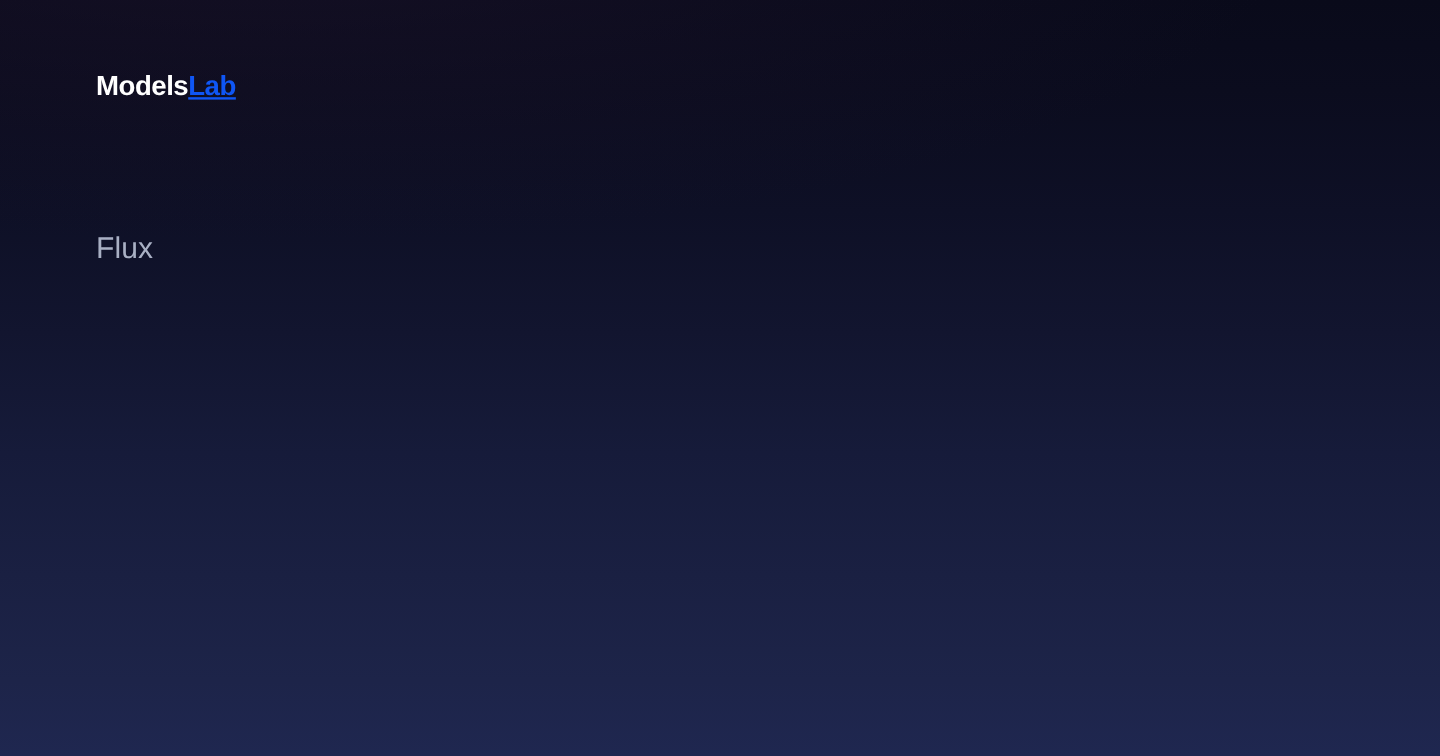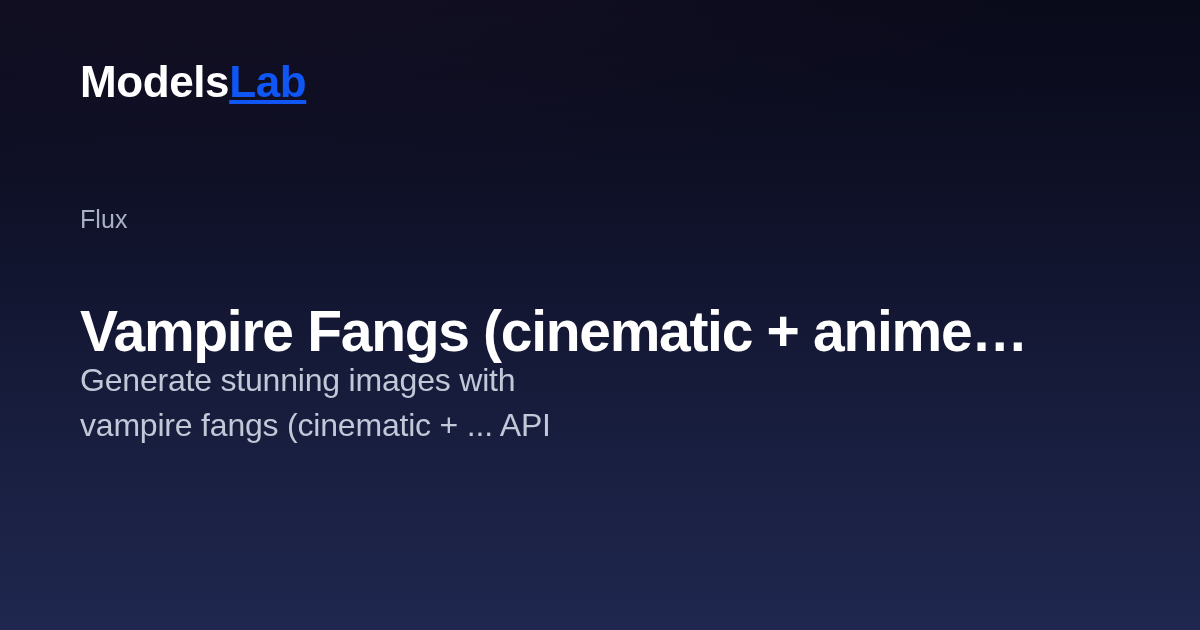--- a/index.html
+++ b/index.html
@@ -62,41 +62,41 @@
   .brand-row {
     position: absolute;
     left: 80px;
     top: 60px;
     display: flex;
     align-items: baseline;
     line-height: 1;
   }
 
   .brand-wordmark {
-    font-size: 44px;
+    font-size: 23px;
     font-weight: bold;
     letter-spacing: -0.4px;
     line-height: 1;
     white-space: nowrap;
   }
 
   .brand-models {
     color: #ffffff;
   }
 
   .brand-lab {
     color: #0f56f5;
     text-decoration: underline;
   }
 
   
   .eyebrow {
     position: absolute;
     left: 80px;
-    top: 204px;
+    top: 192px;
     font-size: 25px;
     font-weight: normal;
     color: #a9b0c4;
     letter-spacing: 0.1px;
     line-height: 1.2;
     white-space: nowrap;
   }
 
   
   .og-title {
@@ -138,21 +138,16 @@
 <div id="og-card">
   <div class="card-inner">
 
     <div class="brand-row">
       <span class="brand-wordmark brand-models">Models</span>
         <span class="brand-wordmark brand-lab">Lab</span>
     </div>
 
     <div class="eyebrow">Flux</div>
 
-    <h1 class="og-title">Vampire Fangs (cinematic + anime…</h1>
 
-    <div class="og-description">
-      <span class="desc-line">Generate stunning images with</span>
-      <span class="desc-line">vampire fangs (cinematic + ... API</span>
-    </div>
 
   </div>
 </div>
 
 </body></html>

